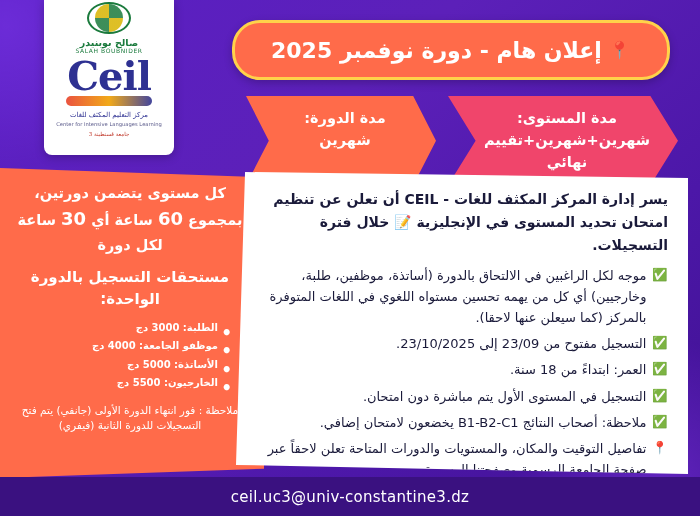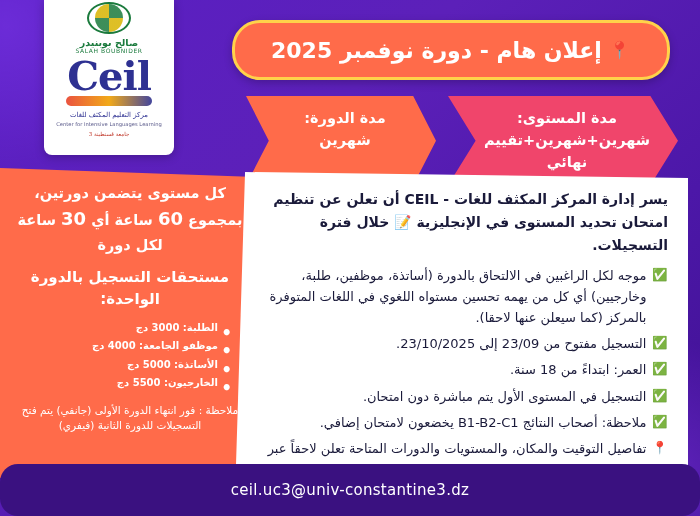--- a/index.html
+++ b/index.html
@@ -236,26 +236,25 @@
   }
   .bullets li .mk { flex: 0 0 auto; font-size: 12.5px; line-height: 1.6; }
   .bullets li .tx { flex: 1 1 auto; }
   .strong { font-weight: normal; }
   .pinmark { color: #c0392b; }
 
   
   .footer {
     position: absolute;
     left: 0; right: 0; bottom: 0;
-    height: 52px;
+    height: 39px;
     background: #3a1180;
     display: flex;
     align-items: center;
     justify-content: center;
-    border-radius: 18px;
   }
   .footer .email {
     color: #ffffff;
     font-size: 15px;
     letter-spacing: .3px;
   }
 </style>
 </head>
 <body>
 

